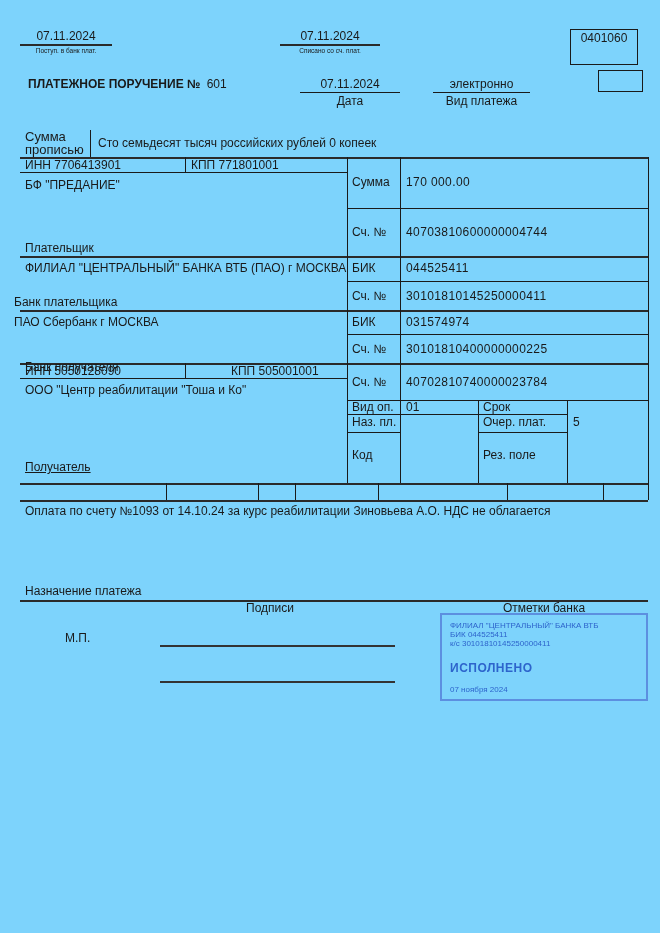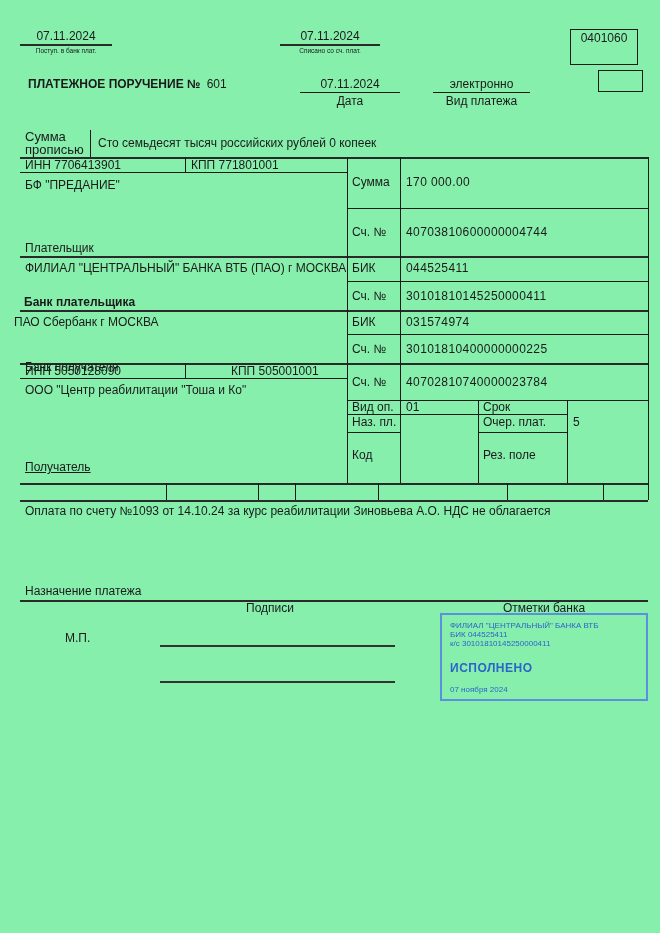--- a/index.html
+++ b/index.html
@@ -1,16 +1,16 @@
 <!DOCTYPE html>
 <html><head>
 <meta charset="utf-8">
 <style>
   html,body{margin:0;padding:0;background:#ffffff;}
-  .page{position:relative;width:660px;height:933px;background:#86efac;overflow:hidden;
+  .page{position:relative;width:660px;height:933px;background:#7dd3fc;overflow:hidden;
         font-family:"Liberation Sans","DejaVu Sans",sans-serif;color:#1a1a1a;font-size:12px;}
   .t{position:absolute;white-space:nowrap;line-height:13px;}
   .c{text-align:center;}
   .wrap{white-space:normal;}
   .cap{font-size:6.5px;line-height:7px;color:#1a1a1a;}
   .small-lbl{font-size:13px;line-height:12.5px;}
   .hl{position:absolute;height:1px;background:#1a1a1a;}
   .hl2{position:absolute;height:2px;background:#2a2a2a;}
   .vl{position:absolute;width:1px;background:#1a1a1a;}
   .box{position:absolute;border:1.5px solid #1a1a1a;box-sizing:border-box;}
@@ -93,21 +93,21 @@
   <div class="t" style="left:25px;top:179px;">БФ "ПРЕДАНИЕ"</div>
   <div class="t" style="left:25px;top:242px;">Плательщик</div>
 
   <div class="t" style="left:352px;top:176px;">Сумма</div>
   <div class="t num" style="left:406px;top:176px;">170 000.00</div>
 
   <div class="t" style="left:352px;top:226px;">Сч. №</div>
   <div class="t num" style="left:406px;top:226px;">40703810600000004744</div>
 
   <div class="t" style="left:25px;top:262px;">ФИЛИАЛ "ЦЕНТРАЛЬНЫЙ" БАНКА ВТБ (ПАО) г МОСКВА</div>
-  <div class="t" style="left:24px;top:296px;font-weight:bold;">Банк плательщика</div>
+  <div class="t" style="left:14px;top:296px;">Банк плательщика</div>
   <div class="t" style="left:352px;top:262px;">БИК</div>
   <div class="t num" style="left:406px;top:262px;">044525411</div>
   <div class="t" style="left:352px;top:290px;">Сч. №</div>
   <div class="t num" style="left:406px;top:290px;">30101810145250000411</div>
 
   <div class="t" style="left:14px;top:316px;">ПАО Сбербанк г МОСКВА</div>
   <div class="t" style="left:25px;top:361px;">Банк получателя</div>
   <div class="t" style="left:352px;top:316px;">БИК</div>
   <div class="t num" style="left:406px;top:316px;">031574974</div>
   <div class="t" style="left:352px;top:343px;">Сч. №</div>

